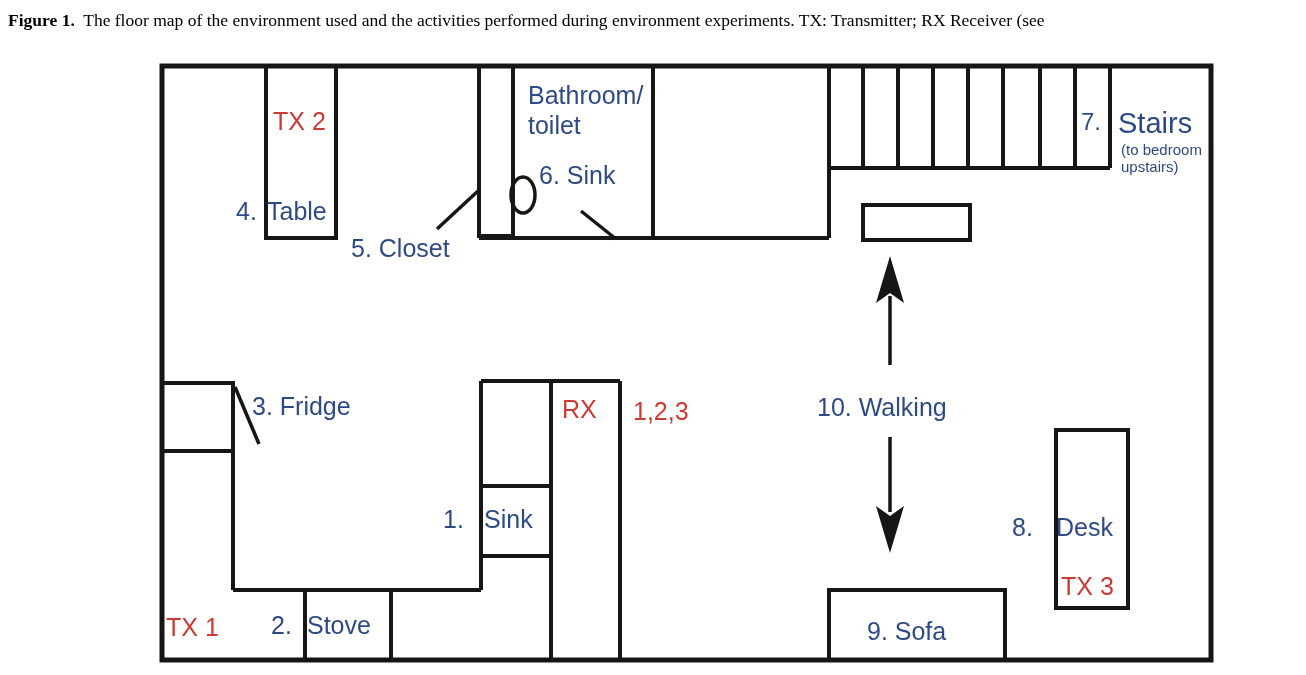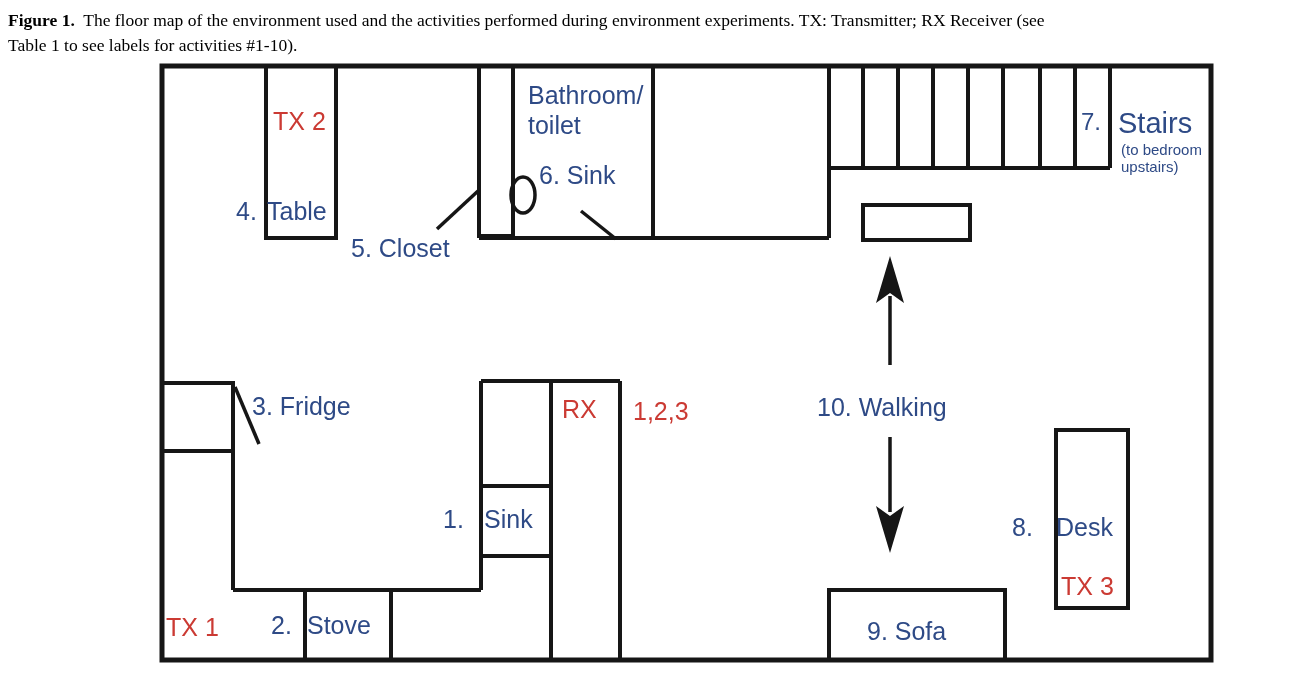--- a/index.html
+++ b/index.html
@@ -16,21 +16,21 @@
   text.red{fill:var(--device_red,#CB3A33);font-size:25px;}
   text.lg{font-size:29px;}
   text.md{font-size:24px;}
   text.sm{font-size:15px;}
 </style>
 </head>
 <body>
 
 <div id="page">
 
-  <div id="caption"><span class="fig-label">Figure 1.</span><span>  The floor map of the environment used and the activities performed during environment experiments. TX: Transmitter; RX Receiver (see</span><br><span>Table 1 to see labels for activities #1-10).</span></div>
+  <div id="caption"><span class="fig-label">Figure 1.</span><span>  The floor map of the environment used and the activities performed during environment experiments. TX: Transmitter; RX Receiver (see</span><br></div>
 
   <svg id="plan" width="1306" height="675" viewBox="0 0 1306 675">
 
     <rect class="wall" x="162" y="66" width="1049" height="594" stroke-width="5"></rect>
 
     <rect class="wall" x="266" y="66" width="70" height="172" stroke-width="4"></rect>
     <rect class="wall" x="479" y="66" width="34" height="170" stroke-width="4"></rect>
     <line class="wall" x1="653" y1="66" x2="653" y2="238" stroke-width="4"></line>
     <line class="wall" x1="829" y1="66" x2="829" y2="238" stroke-width="4"></line>
     <line class="wall" x1="479" y1="238" x2="829" y2="238" stroke-width="4"></line>

